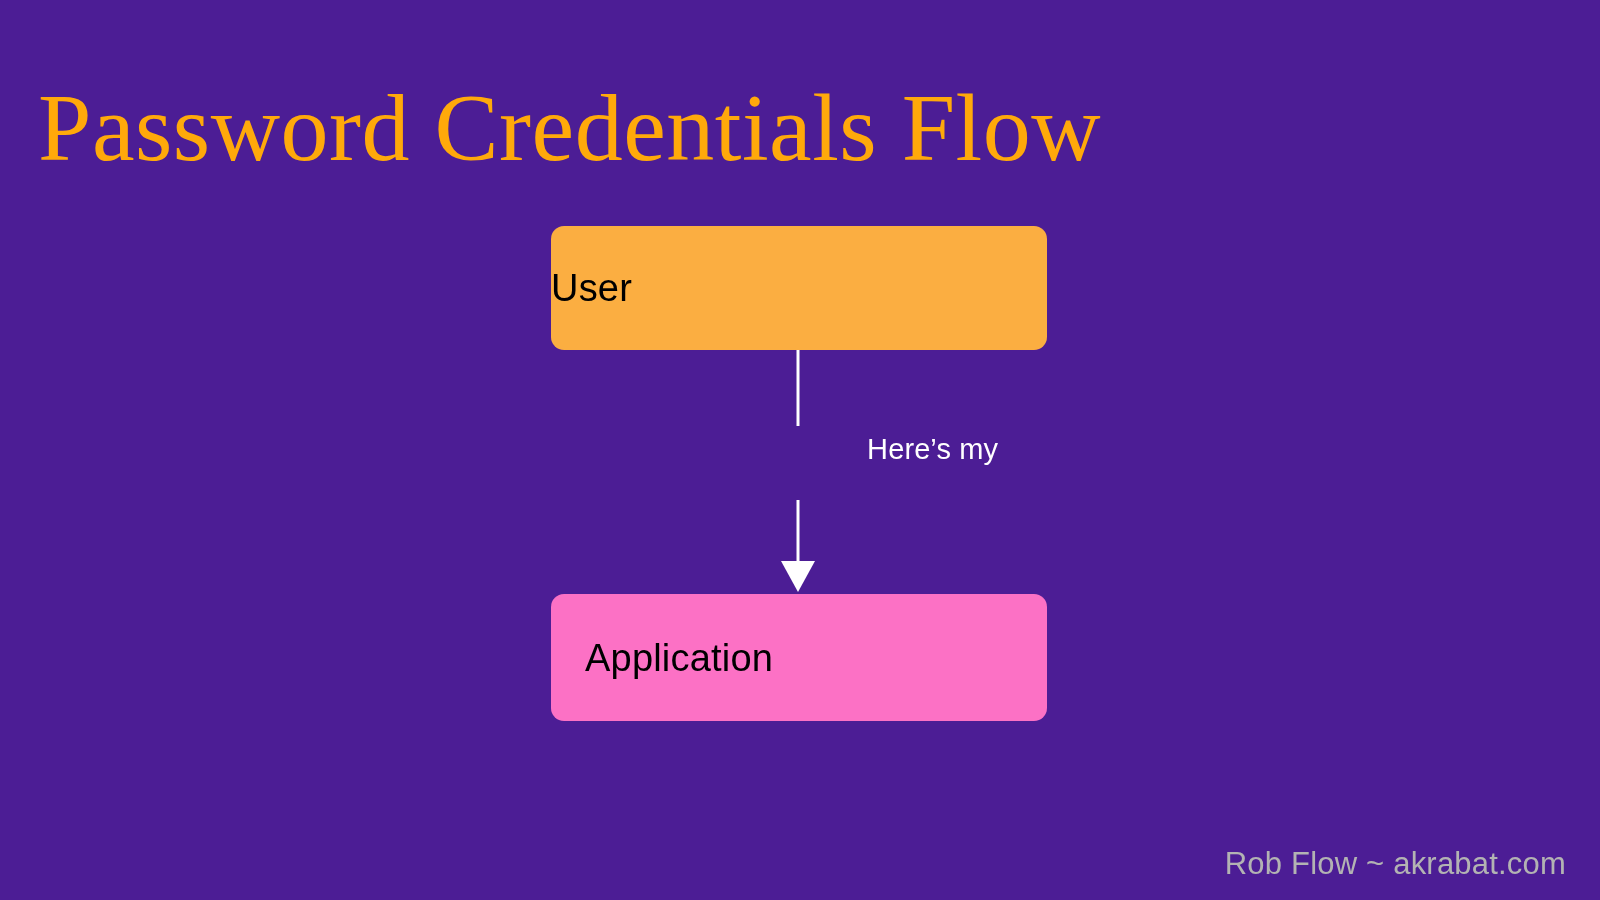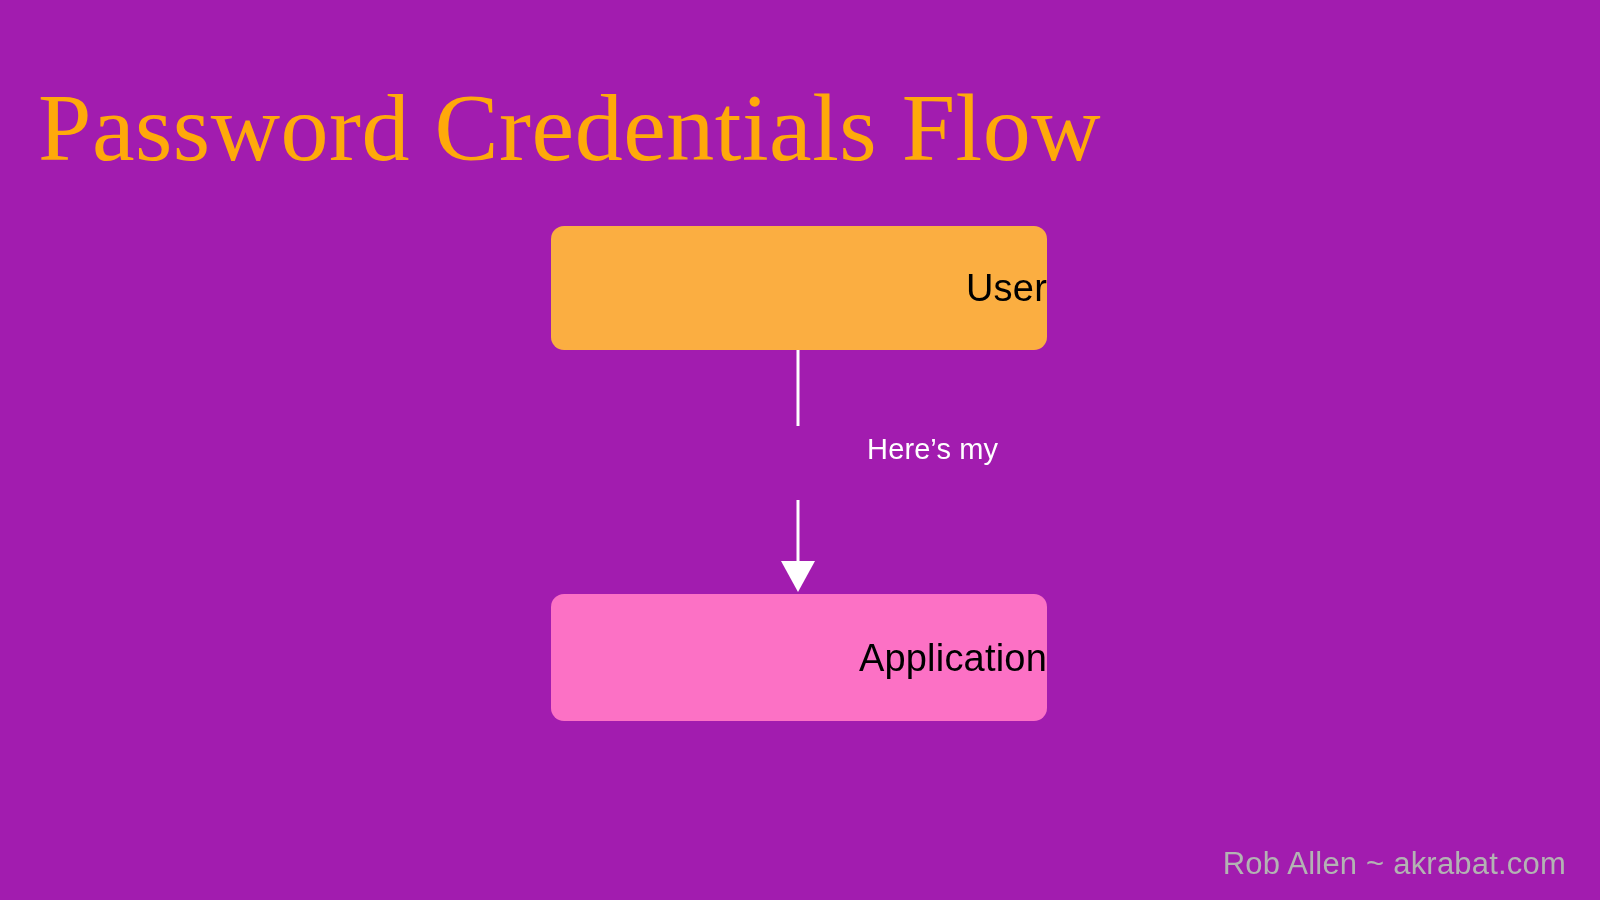--- a/index.html
+++ b/index.html
@@ -10,21 +10,21 @@
   body {
     width: 1600px;
     height: 900px;
     overflow: hidden;
     font-family: "Liberation Sans", sans-serif;
   }
   #slide {
     position: relative;
     width: 1600px;
     height: 900px;
-    background: #a21caf;
+    background: #4c1d95;
     overflow: hidden;
   }
 
   
   #slide-title {
     position: absolute;
     left: 38px;
     top: 14px;
     font-family: "Liberation Serif", "DejaVu Serif", serif;
     font-size: 96px;
@@ -43,21 +43,21 @@
     width: 1600px;
     height: 900px;
   }
 
   .node {
     position: absolute;
     box-sizing: border-box;
     border-radius: 13px;
     display: flex;
     align-items: center;
-    justify-content: flex-end;
+    justify-content: flex-start;
   }
   .node-label {
     font-family: "Liberation Sans", sans-serif;
     font-size: 38px;
     font-weight: 400;
     color: #000000;
     letter-spacing: 0.2px;
     line-height: 1;
   }
 
@@ -68,20 +68,21 @@
     height: 124px;
     background: #fbae41;
   }
 
   #node-application {
     left: 551px;
     top: 594px;
     width: 496px;
     height: 127px;
     background: #fc71c5;
+    padding-left: 34px;
   }
 
   
   #arrow-svg {
     position: absolute;
     left: 0;
     top: 0;
     width: 1600px;
     height: 900px;
     pointer-events: none;
@@ -144,15 +145,15 @@
     <div id="edge-label">
       <span class="line">Here’s my</span>
     </div>
 
     <div class="node" id="node-application">
       <span class="node-label">Application</span>
     </div>
 
   </div>
 
-  <div id="footer-credit">Rob Allen ~ akrabat.com</div>
+  <div id="footer-credit">Rob Flow ~ akrabat.com</div>
 
 </div>
 
 </body></html>

